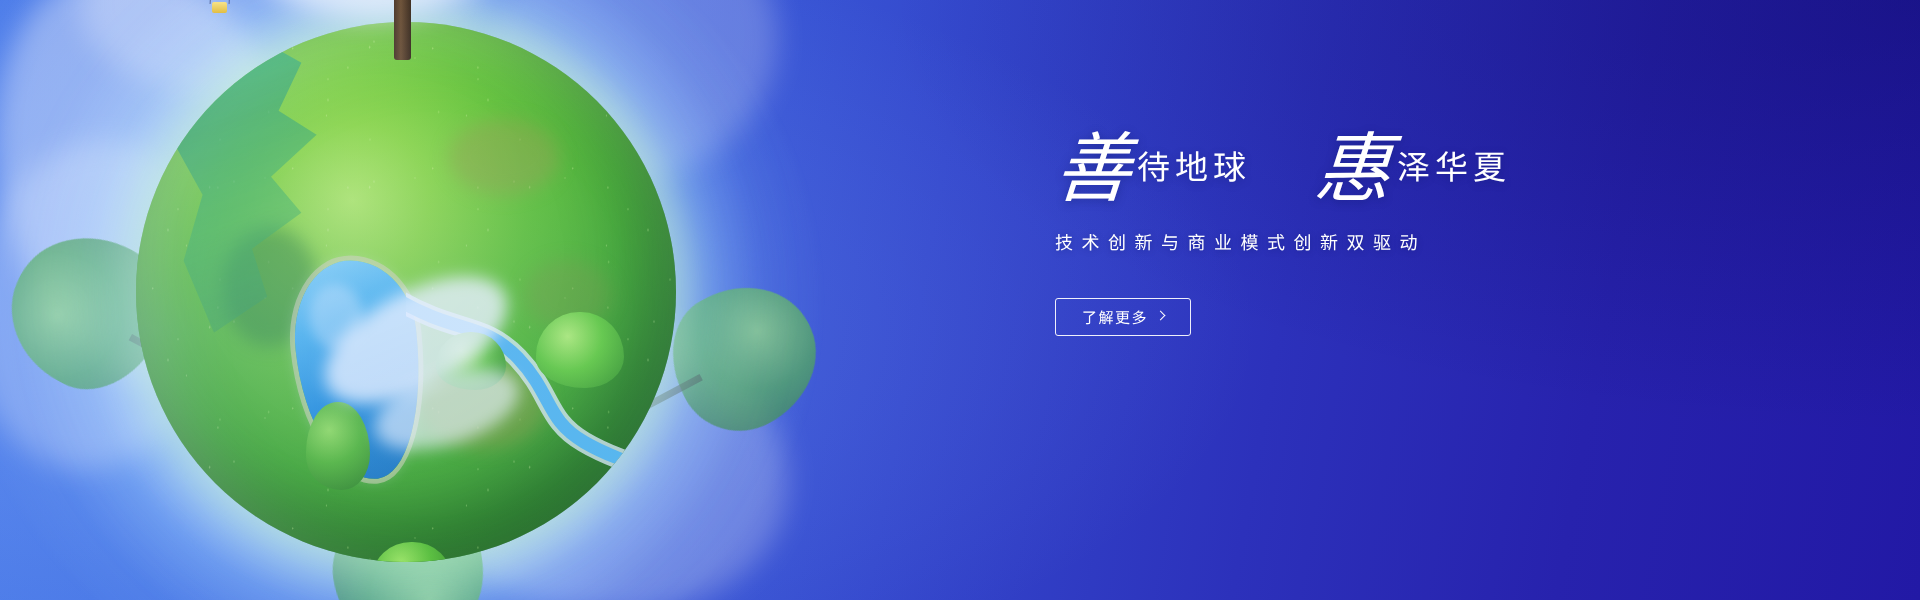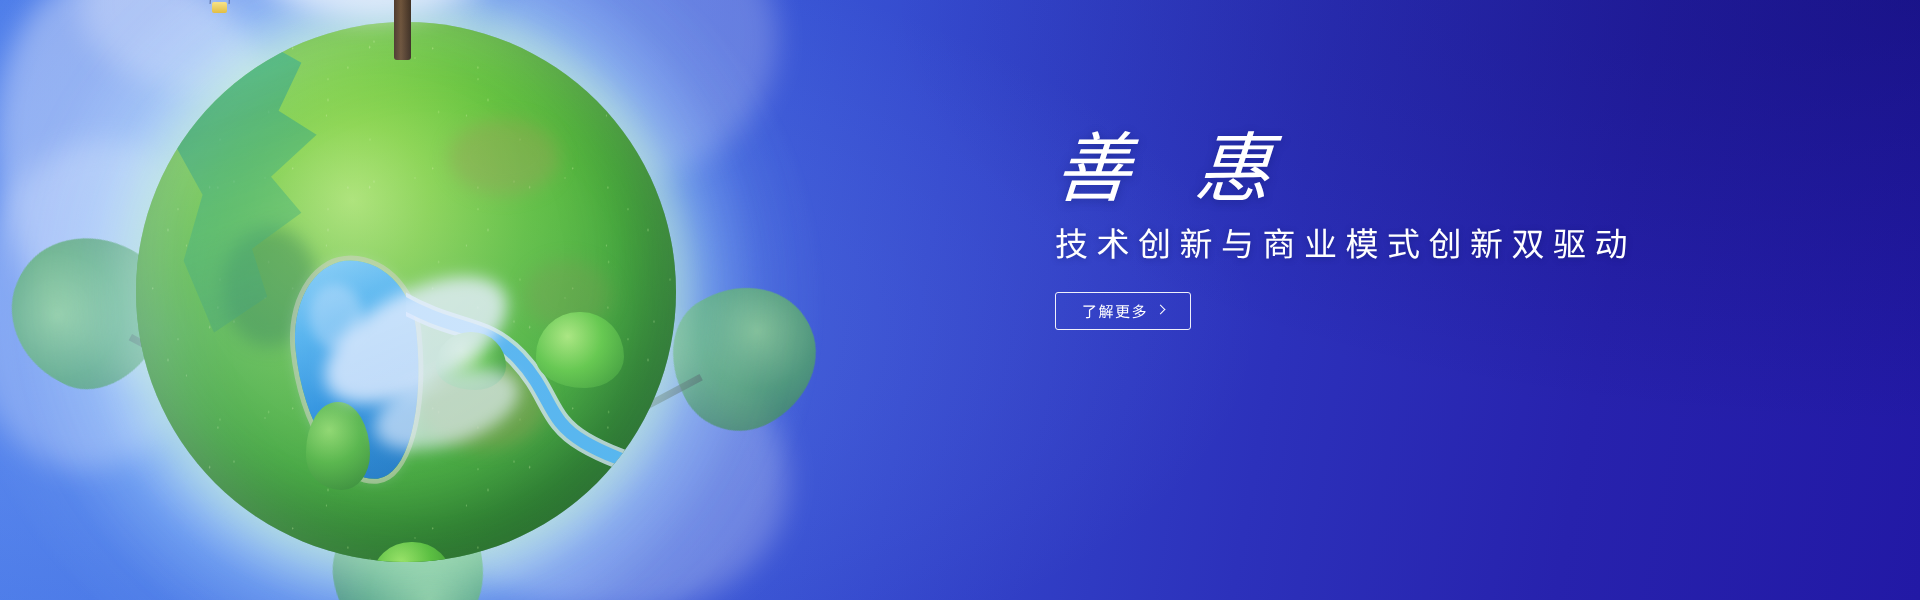--- a/index.html
+++ b/index.html
@@ -236,43 +236,43 @@
     font-family:"DejaVu Serif","Liberation Serif",serif;
     font-size:33px;
     line-height:1;
     font-weight:400;
     letter-spacing:5px;
     padding-left:6px;
     padding-bottom:14px;
     text-shadow:0 2px 8px rgba(10,20,90,.30);
   }
   .subhead{
-    font-size:33px;
+    font-size:18px;
     font-weight:400;
     letter-spacing:8.5px;
-    margin-top:20px;
+    margin-top:30px;
     text-shadow:0 1px 6px rgba(10,20,90,.35);
     white-space:nowrap;
     font-family:Liberation Serif, serif;
   }
   .desc{
     font-size:17px;
     font-weight:400;
     letter-spacing:.4px;
     margin-top:17px;
     color:rgba(255,255,255,.96);
     text-shadow:0 1px 5px rgba(10,20,90,.35);
     white-space:nowrap;
   }
   .cta{
     display:inline-flex;
     align-items:center;
     justify-content:center;
     gap:9px;
-    margin-top:26px;
+    margin-top:44px;
     padding:0 26px;
     height:38px;
     min-width:116px;
     border:1px solid rgba(255,255,255,.92);
     border-radius:3px;
     background:transparent;
     color:#fff;
     font-size:15px;
     letter-spacing:1.5px;
     cursor:pointer;
@@ -354,23 +354,25 @@
 
   </div>
 
   <div class="banner-sheen"></div>
 
   <div class="hero-copy">
 
     <div class="headline">
       <span class="hl-phrase">
         <span class="hl-big">善</span>
+        <span class="hl-small">待地球</span>
       </span>
       <span class="hl-phrase">
         <span class="hl-big">惠</span>
+        <span class="hl-small">泽华夏</span>
       </span>
     </div>
 
     <div class="subhead">技术创新与商业模式创新双驱动</div>
 
 
     <a href="#" class="cta">
       <span>了解更多</span>
       <span class="cta-arrow"></span>
     </a>

